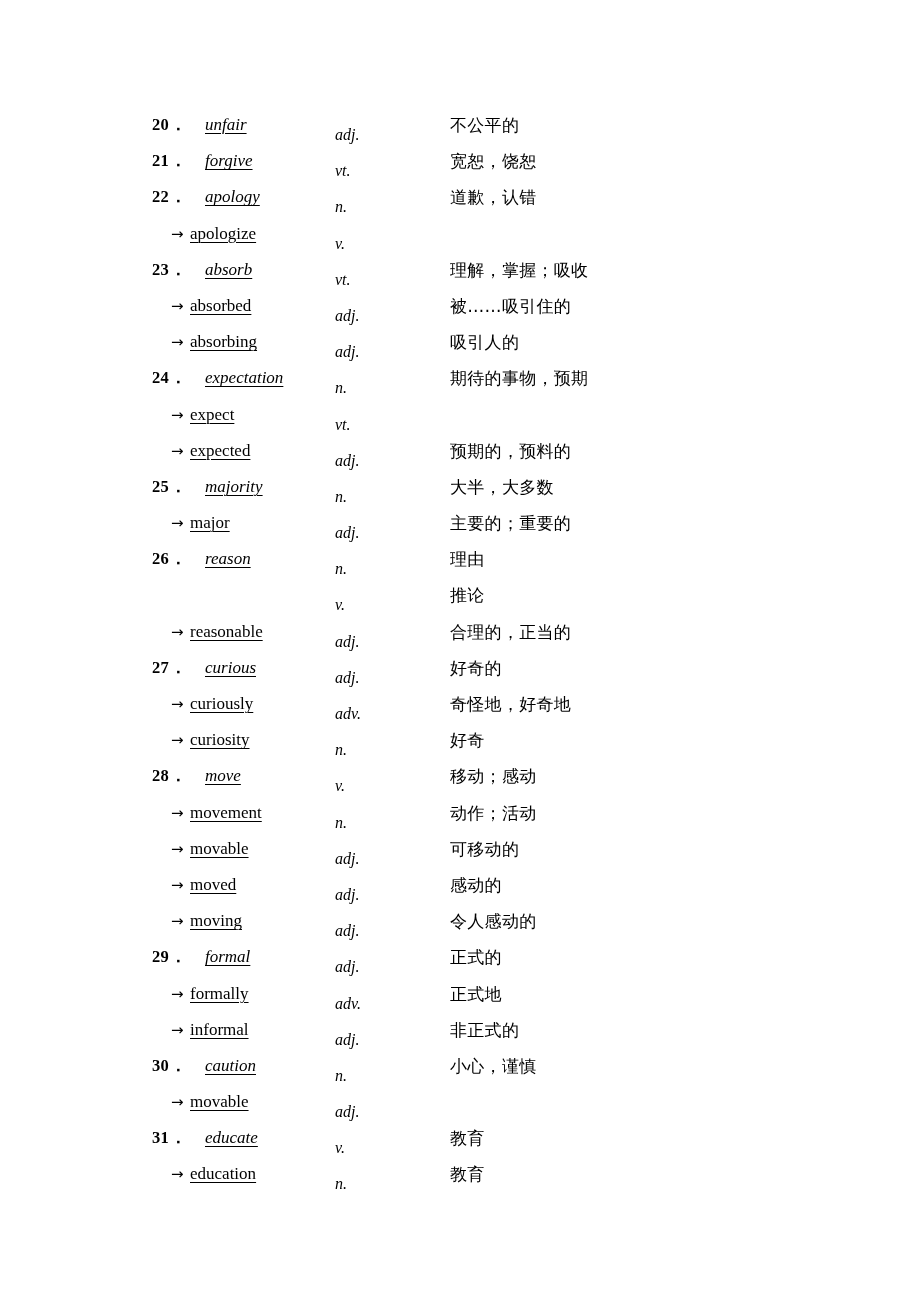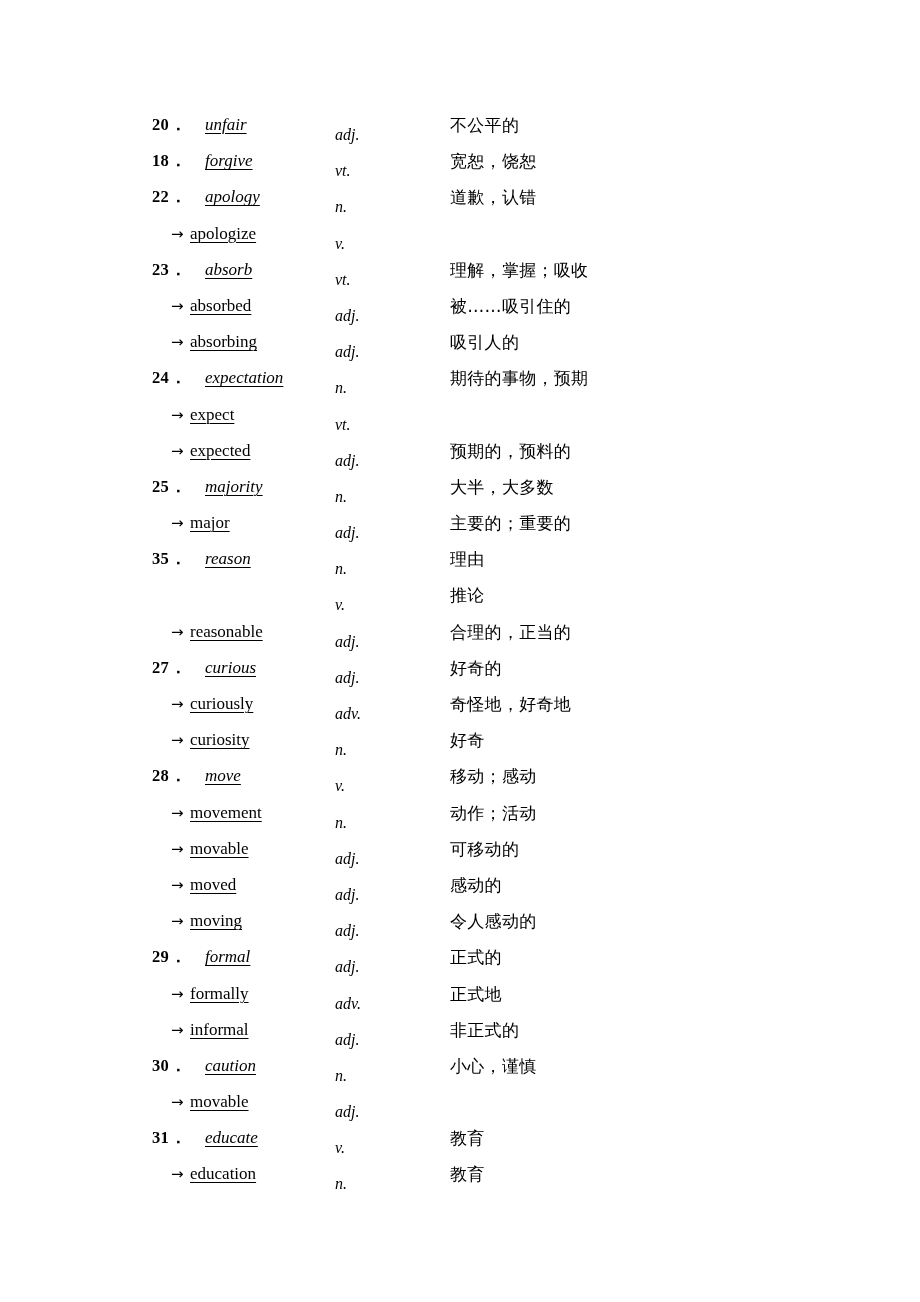--- a/index.html
+++ b/index.html
@@ -108,21 +108,21 @@
 
 <div id="vocab-sheet">
   <div class="vocab-list" id="vocab-list">
       <div class="vocab-row main">
         <div class="col-marker"><span class="num">20</span><span class="num-dot">．</span></div>
         <div class="col-word"><span class="word">unfair</span></div>
         <div class="col-pos">adj.</div>
         <div class="col-gloss">不公平的</div>
       </div>
       <div class="vocab-row main">
-        <div class="col-marker"><span class="num">18</span><span class="num-dot">．</span></div>
+        <div class="col-marker"><span class="num">21</span><span class="num-dot">．</span></div>
         <div class="col-word"><span class="word">forgive</span></div>
         <div class="col-pos">vt.</div>
         <div class="col-gloss">宽恕，饶恕</div>
       </div>
       <div class="vocab-row main">
         <div class="col-marker"><span class="num">22</span><span class="num-dot">．</span></div>
         <div class="col-word"><span class="word">apology</span></div>
         <div class="col-pos">n.</div>
         <div class="col-gloss">道歉，认错</div>
       </div>
@@ -184,21 +184,21 @@
       </div>
       <div class="vocab-row deriv">
         <div class="col-marker">
           <span class="arrow">→</span>
         </div>
         <div class="col-word"><span class="word">major</span></div>
         <div class="col-pos">adj.</div>
         <div class="col-gloss">主要的；重要的</div>
       </div>
       <div class="vocab-row main">
-        <div class="col-marker"><span class="num">35</span><span class="num-dot">．</span></div>
+        <div class="col-marker"><span class="num">26</span><span class="num-dot">．</span></div>
         <div class="col-word"><span class="word">reason</span></div>
         <div class="col-pos">n.</div>
         <div class="col-gloss">理由</div>
       </div>
       <div class="vocab-row cont">
         <div class="col-marker"></div>
         <div class="col-word"></div>
         <div class="col-pos">v.</div>
         <div class="col-gloss">推论</div>
       </div>

